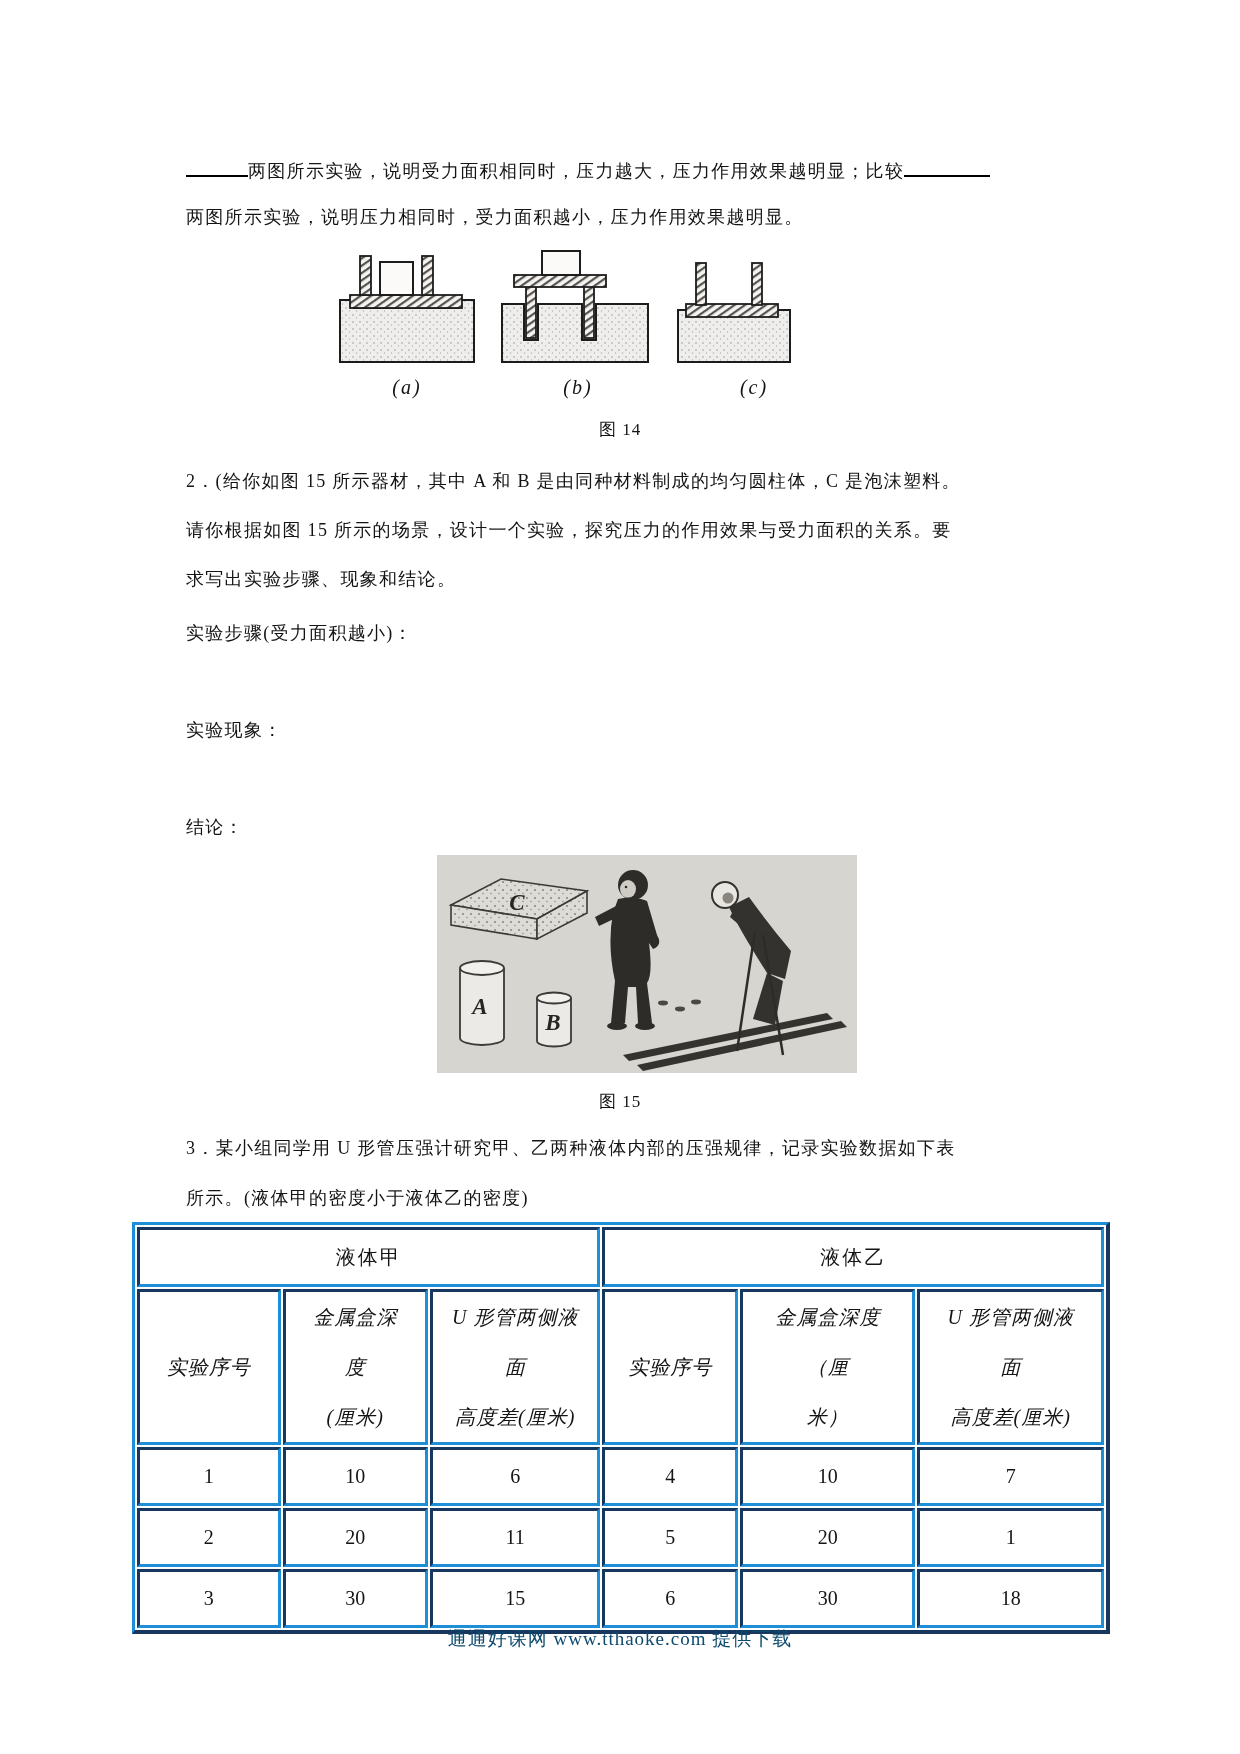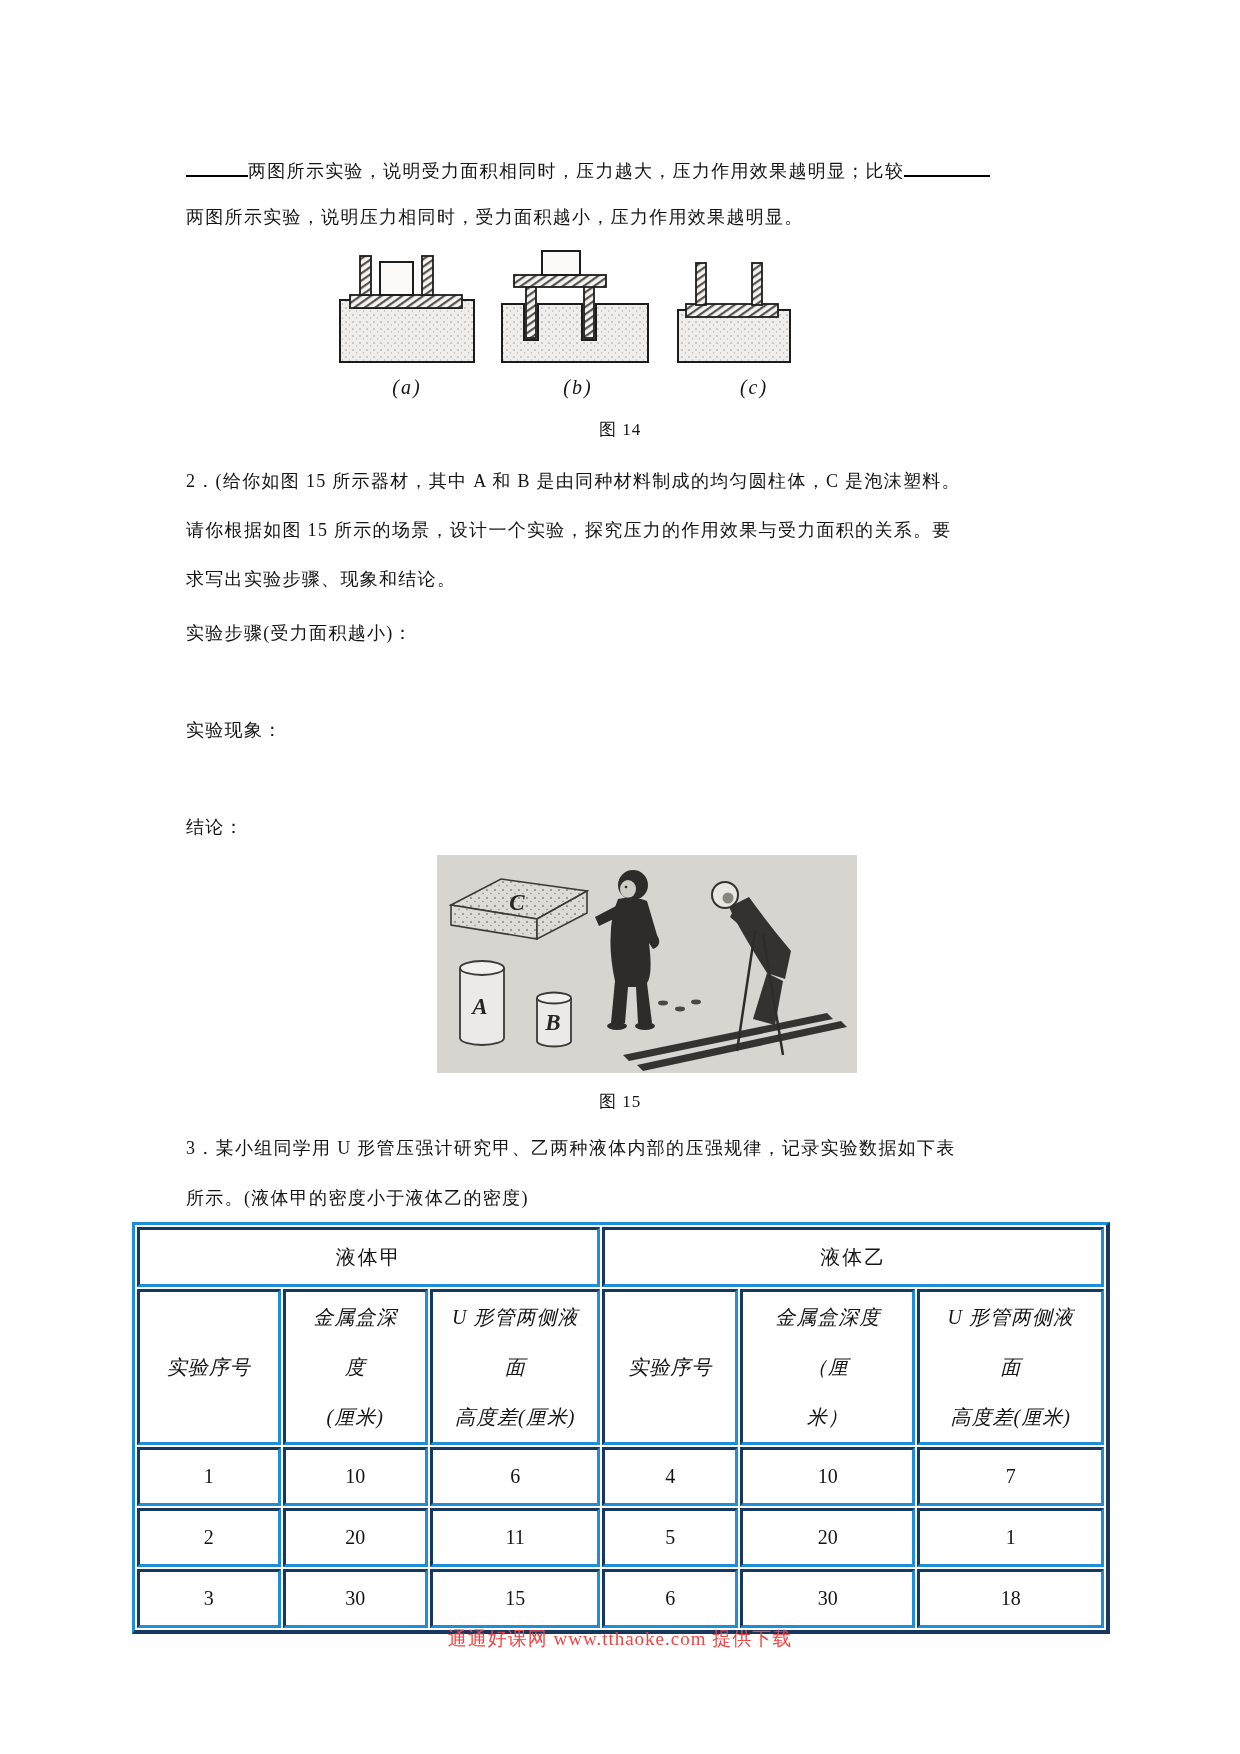--- a/index.html
+++ b/index.html
@@ -66,21 +66,21 @@
     border-right:3px solid #1E8FD6;
     text-align:center;vertical-align:middle;
     background:#ffffff;
     padding:0 18px;
   }
   .dtable .group-row td{height:54px;letter-spacing:2px;}
   .dtable .head-row td{height:98px;line-height:50px;white-space:pre-line;letter-spacing:1px;font-style:italic;}
   .dtable .data-row td{height:53px;}
   .footer{
     position:absolute;left:0;width:1240px;top:1626px;
-    text-align:center;font-size:19px;color:#ef4444;letter-spacing:1px;
+    text-align:center;font-size:19px;color:#0c4a6e;letter-spacing:1px;
   }
 </style>
 </head>
 <body>
 
 <div class="page">
 
   <div class="tline" style="top:155px">
     <span class="blank" style="width:62px"></span><span>两图所示实验，说明受力面积相同时，压力越大，压力作用效果越明显；比较</span><span class="blank" style="width:86px"></span>
   </div>

